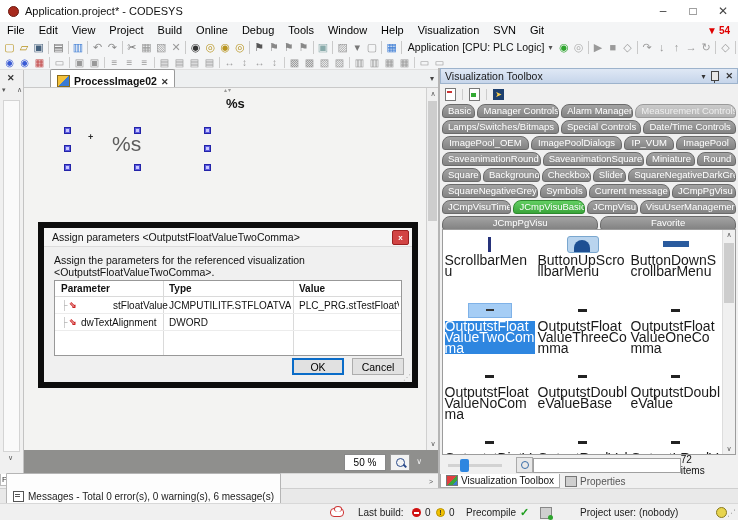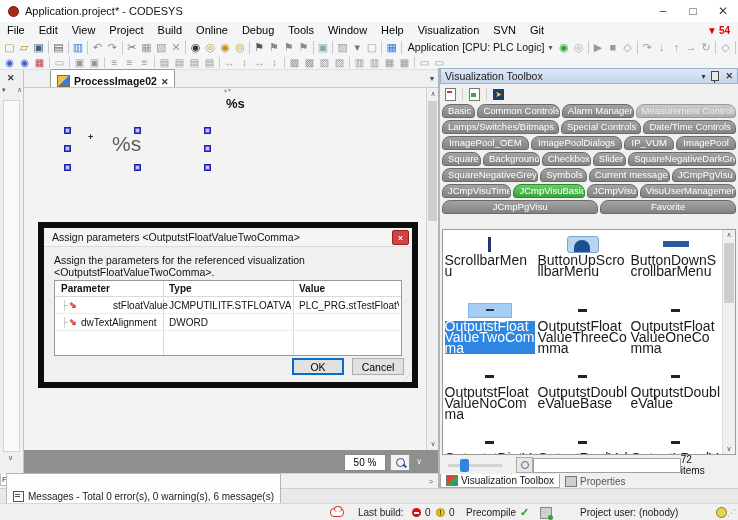--- a/index.html
+++ b/index.html
@@ -342,34 +342,40 @@
         <span class="doc green"></span>
       </span>
     <span class="ptoolsep"></span>
     <span class="ptool">
         <span class="runbox">➤</span>
       </span>
   </div>
   <div class="cats" id="cats">
       <div class="cat-row">
         <div class="cat">Basic</div>
-        <div class="cat">Common Controls</div>
+        <div class="cat">Manager Controls</div>
         <div class="cat">Alarm Manager</div>
         <div class="cat hov">Measurement Controls</div>
       </div>
       <div class="cat-row">
         <div class="cat">Lamps/Switches/Bitmaps</div>
         <div class="cat">Special Controls</div>
         <div class="cat">Date/Time Controls</div>
       </div>
       <div class="cat-row">
         <div class="cat">ImagePool_OEM</div>
         <div class="cat">ImagePoolDialogs</div>
         <div class="cat">IP_VUM</div>
         <div class="cat">ImagePool</div>
+      </div>
+      <div class="cat-row">
+        <div class="cat">SaveanimationRound</div>
+        <div class="cat">SaveanimationSquare</div>
+        <div class="cat">Miniature</div>
+        <div class="cat">Round</div>
       </div>
       <div class="cat-row">
         <div class="cat">Square</div>
         <div class="cat">Background</div>
         <div class="cat">Checkbox</div>
         <div class="cat">Slider</div>
         <div class="cat">SquareNegativeDarkGrey</div>
       </div>
       <div class="cat-row">
         <div class="cat">SquareNegativeGrey</div>

